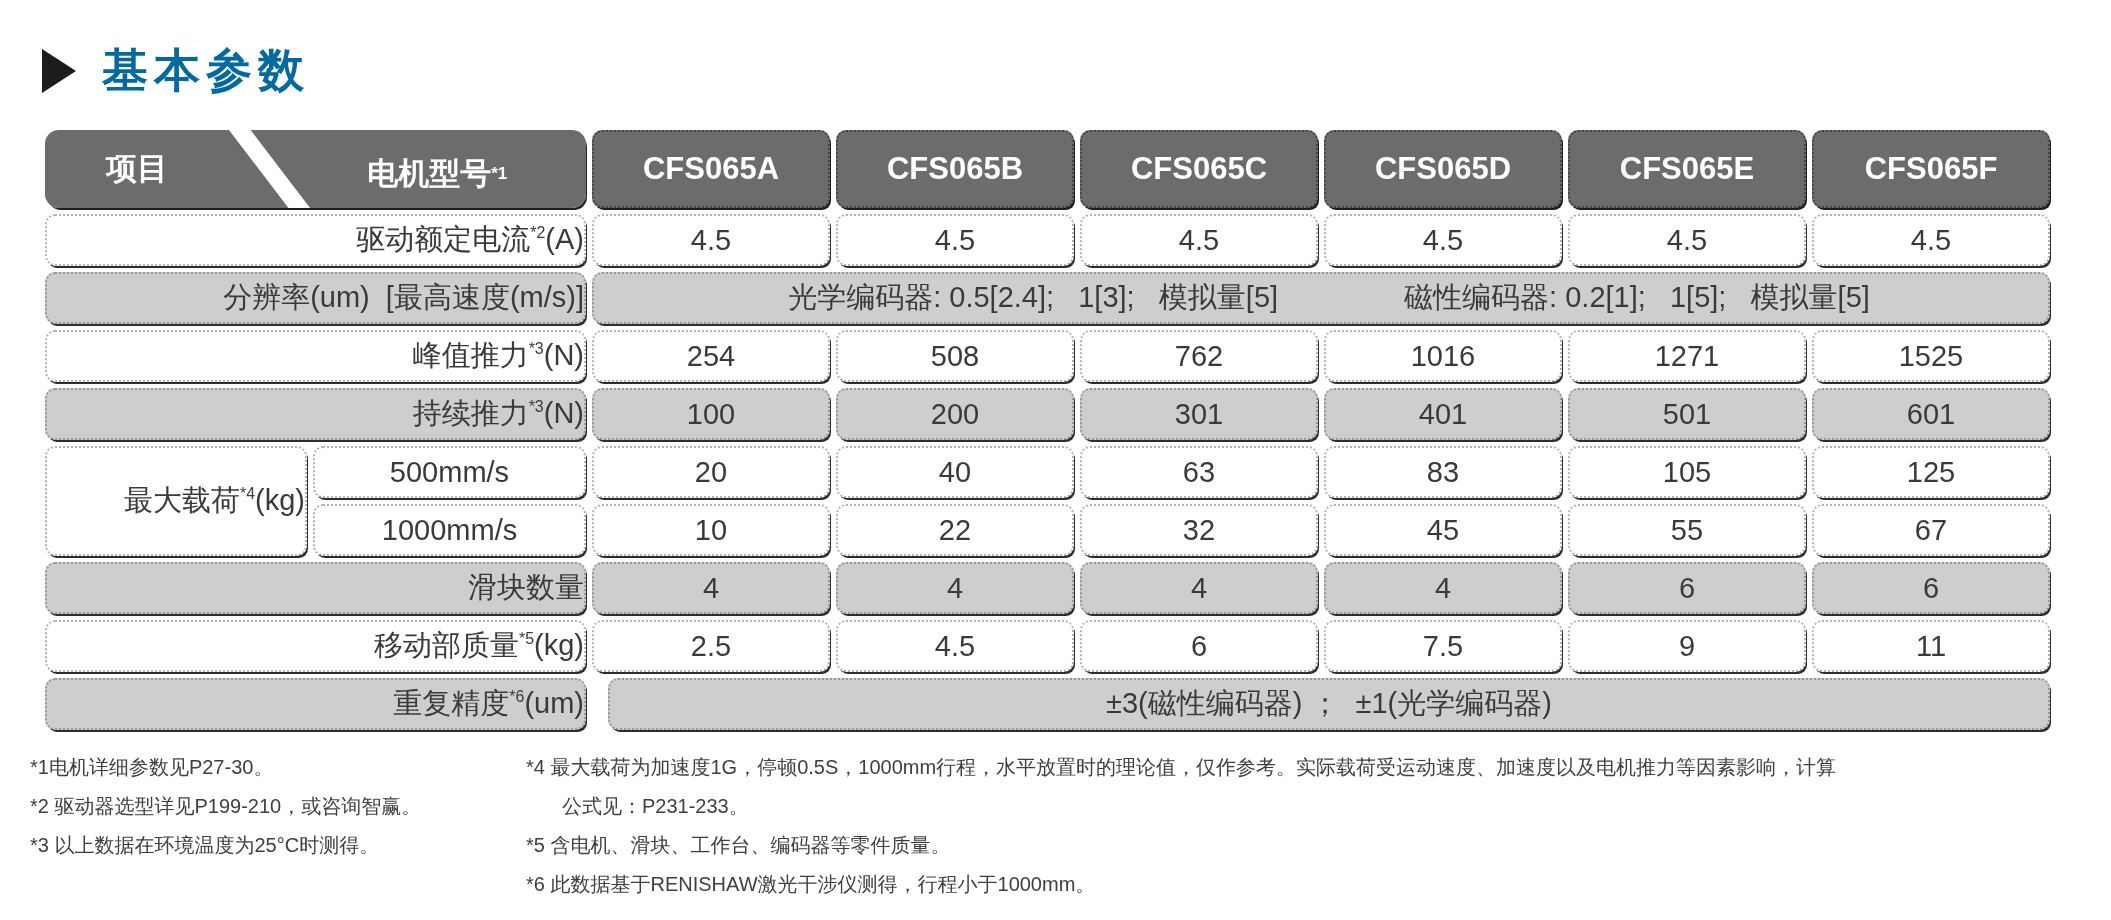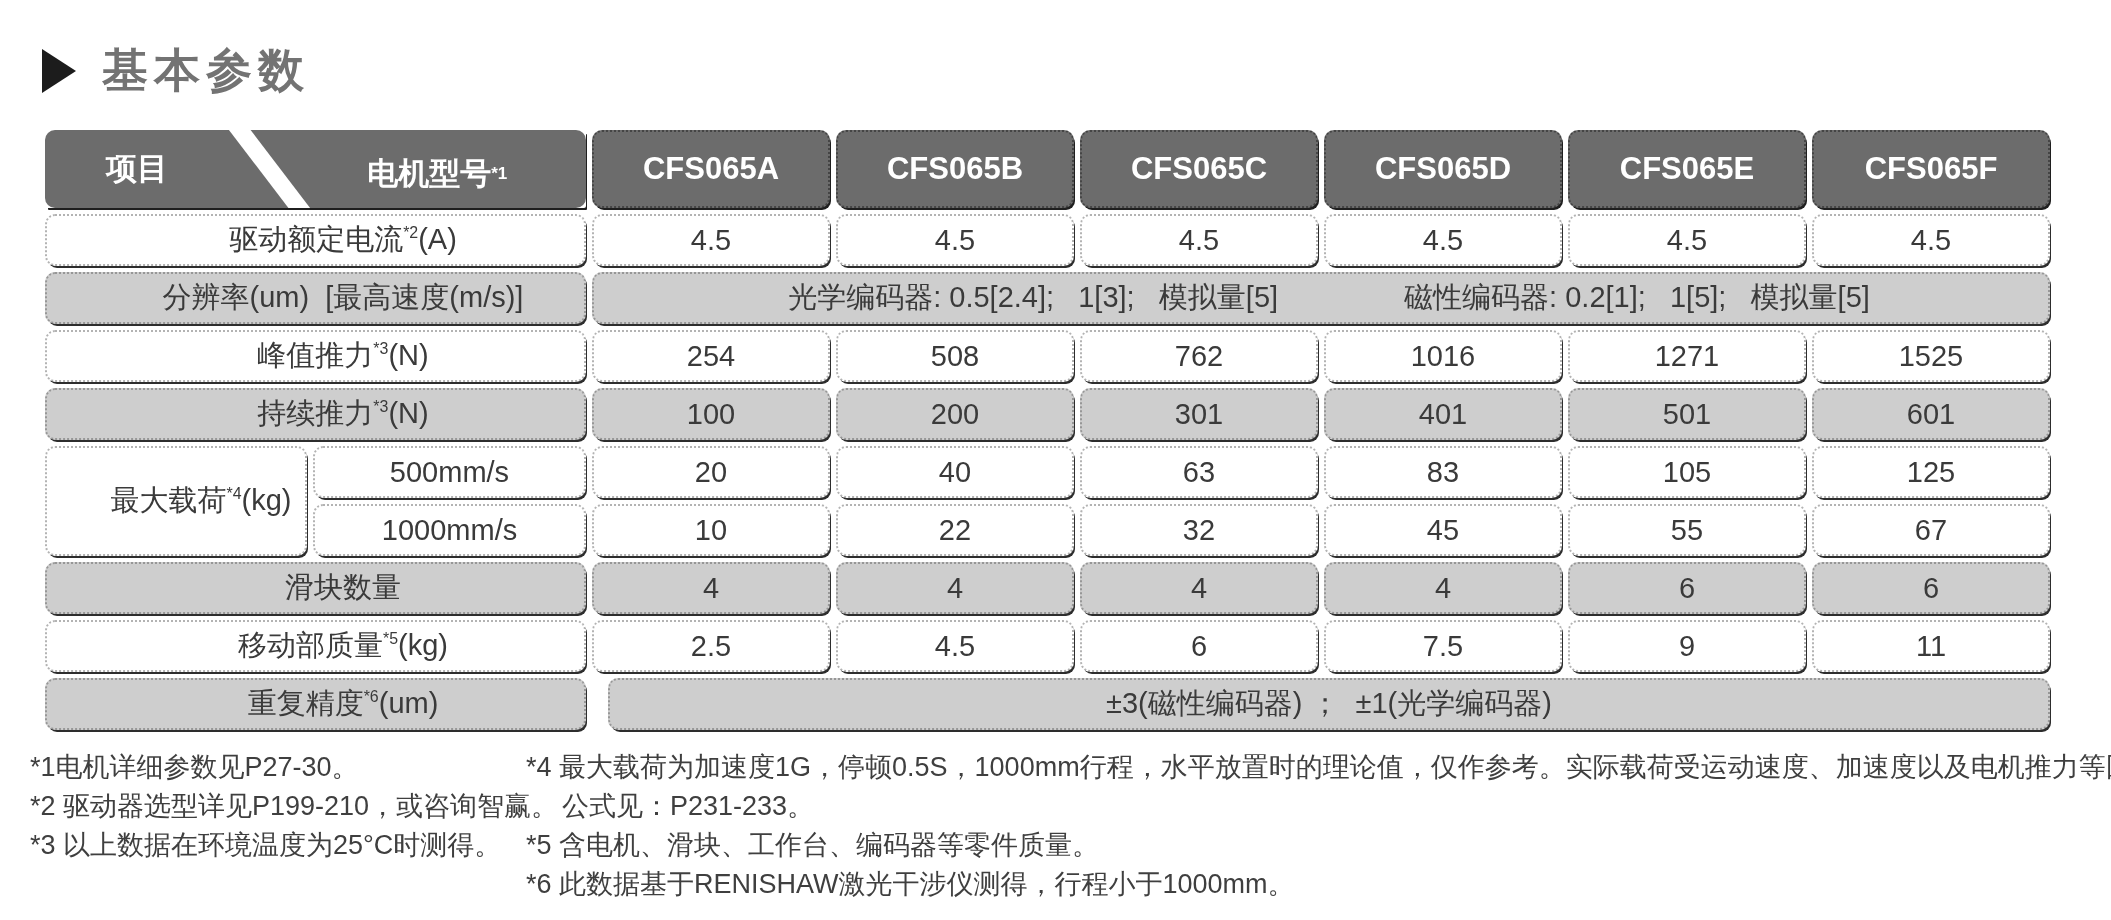--- a/index.html
+++ b/index.html
@@ -16,21 +16,21 @@
   body{
     width:2111px;height:920px;position:relative;background:#fff;overflow:hidden;
     font-family:"Liberation Sans","DejaVu Sans",sans-serif;color:var(--text);
   }
   
   .title-row{position:absolute;left:42px;top:40px;display:flex;align-items:center;gap:26px;}
   .tri-icon{
     width:0;height:0;border-left:34px solid #1c1c1c;
     border-top:22px solid transparent;border-bottom:22px solid transparent;
   }
-  .page-title{font-size:46px;font-weight:bold;color:#737373;letter-spacing:6px;}
+  .page-title{font-size:46px;font-weight:bold;color:#0369a1;letter-spacing:6px;}
   
   .spec-table{
     position:absolute;left:45px;top:130px;
     display:grid;
     grid-template-columns:262px 273px repeat(6,238px);
     grid-template-rows:78px repeat(9,52px);
     gap:6px;
   }
   .cell{
     border-radius:10px;box-sizing:border-box;
@@ -38,38 +38,38 @@
     font-size:29px;color:var(--text);
     box-shadow:2px 3px 0 -1px var(--shadow);
   }
   .white{background:var(--row-white);border:2px dotted var(--border-light);}
   .gray{background:var(--row-gray);border:2px dotted var(--border-mid);}
   .head{
     background:var(--header-bg);border:2px dotted var(--border-dark);
     color:#fff;font-weight:bold;font-size:31px;
     box-shadow:2px 3px 0 -1px #1f1f1f;
   }
-  .lab{justify-content:center;padding-left:55px;}
+  .lab{justify-content:flex-end;padding-left:55px;}
   .labwrap{white-space:pre;}
   sup{font-size:0.55em;vertical-align:super;line-height:0;}
   .merged-res{gap:110px;}
   .pre{white-space:pre;margin-left:16px;}
   
   .corner{
-    position:relative;border:none;background:transparent;border-radius:2px;
+    position:relative;border:none;background:transparent;border-radius:14px;
     box-shadow:2px 3px 0 -1px #1f1f1f;overflow:hidden;
   }
   .corner .piece{position:absolute;inset:0;background:var(--header-bg);border-radius:10px;}
   .corner .piece.left{clip-path:polygon(0 0,34% 0,45% 100%,0 100%);}
   .corner .piece.right{clip-path:polygon(38% 0,100% 0,100% 100%,49% 100%);}
   .corner .ctext{position:absolute;top:0;bottom:0;display:flex;align-items:center;justify-content:center;color:#fff;font-weight:bold;font-size:31px;}
   .corner .ctext.l{left:0;width:34%;}
   .corner .ctext.r{left:47%;right:2%;margin-top:10px;}
   
-  .notes{position:absolute;top:748px;font-size:27px;line-height:39px;color:#3f3f3f;}
+  .notes{position:absolute;top:748px;font-size:20px;line-height:39px;color:#3f3f3f;}
   .notes-left{left:30px;width:480px;}
   .notes-right{left:526px;width:1580px;}
   .note-line{white-space:pre;}
   .note-line.indent{padding-left:36px;}
 </style>
 </head>
 <body>
 
 <div class="title-row">
   <span class="tri-icon"></span>

